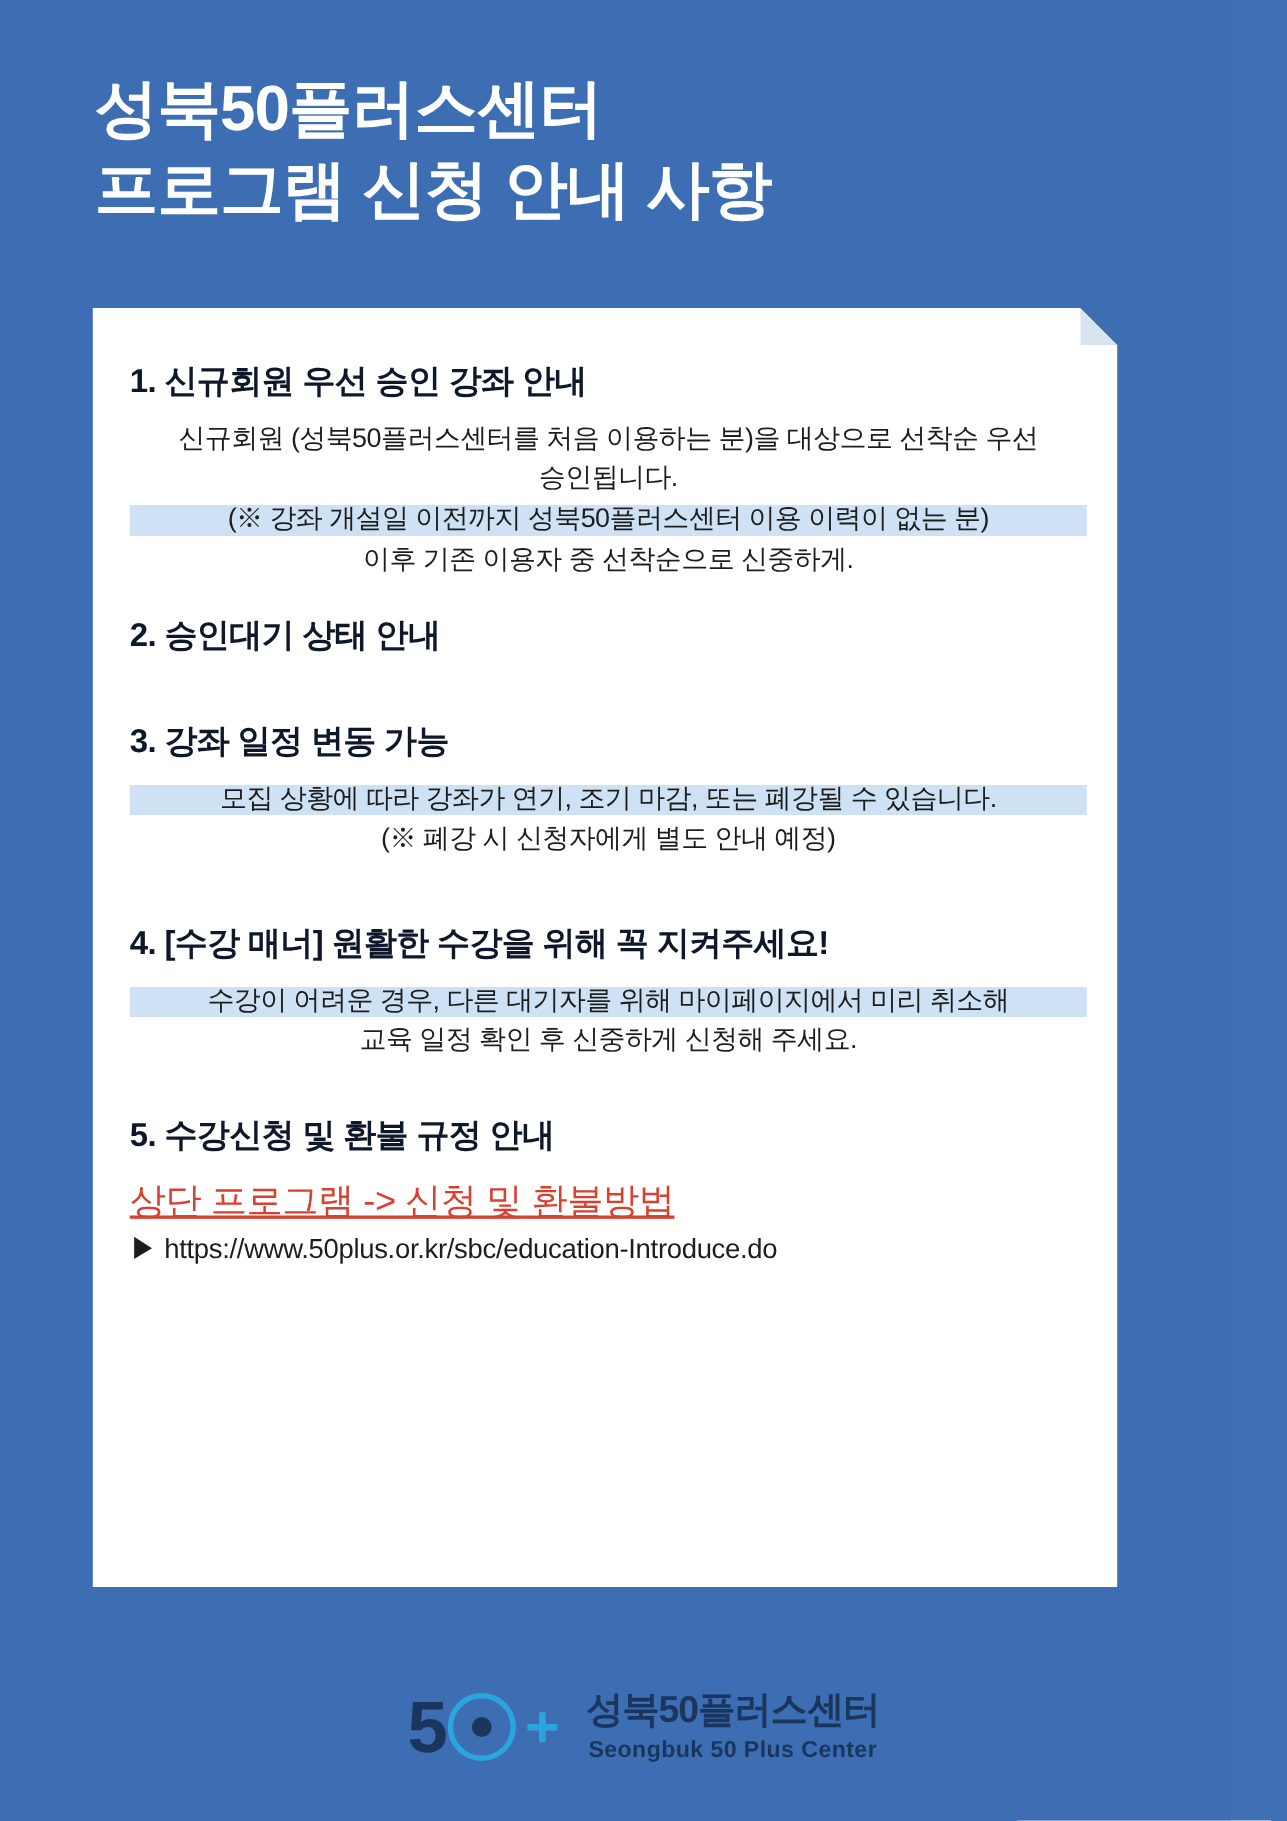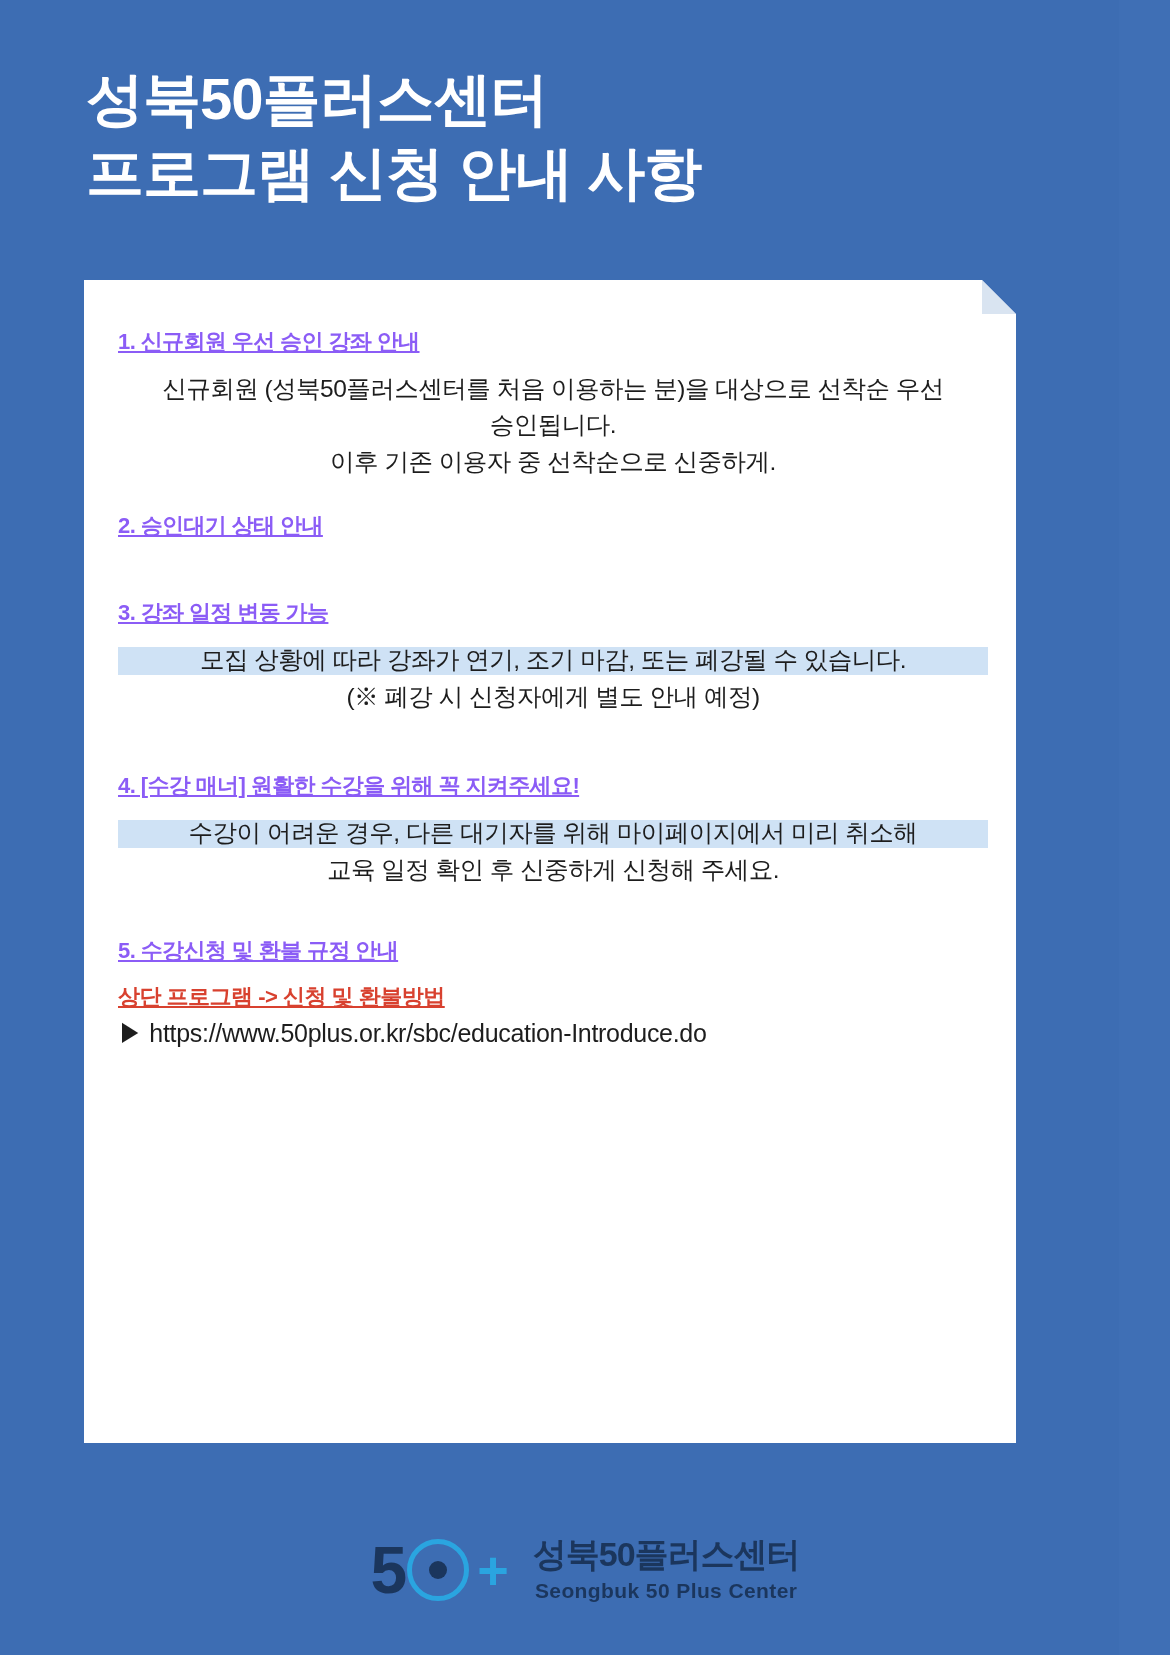--- a/index.html
+++ b/index.html
@@ -65,28 +65,27 @@
     position: absolute;
     left: 32px;
     top: 48px;
     right: 28px;
   }
 
   .section {
     margin-bottom: 6px;
   }
   .sec-head {
-    color: #8b5cf6;
-    font-size: 22px;
+    color: #0f172a;
+    font-size: 30px;
     font-weight: bold;
     letter-spacing: -0.6px;
     margin: 0 0 16px 0;
     padding-left: 2px;
     line-height: 1.25;
-    text-decoration: underline;
   }
   .sec-body {
     color: #1d1d1d;
     font-size: 24.5px;
     line-height: 1.42;
     letter-spacing: -0.5px;
     padding-left: 2px;
   }
   .sec-body p {
     margin: 0 0 2px 0;
@@ -102,22 +101,22 @@
 
   .link-line {
     color: #1d1d1d;
     font-size: 24.5px;
     line-height: 1.45;
     letter-spacing: -0.5px;
     text-decoration: underline;
   }
   .link-red {
     color: #d8412f;
-    font-size: 22px;
-    font-weight: bold;
+    font-size: 33px;
+    font-weight: normal;
     line-height: 1.45;
     letter-spacing: -0.5px;
     text-decoration: underline;
   }
   .link-url {
     color: #1d1d1d;
     font-size: 25px;
     line-height: 1.45;
     letter-spacing: -0.3px;
     text-decoration: none;
@@ -205,20 +204,21 @@
   <div class="card">
     <div class="fold"></div>
 
     <div class="card-inner">
 
       <div class="section">
         <div class="sec-head">1. 신규회원 우선 승인 강좌 안내</div>
         <div class="sec-body">
           <p>신규회원 (성북50플러스센터를 처음 이용하는 분)을 대상으로 선착순 우선</p>
           <p>승인됩니다.</p>
+          <p class="hl">(※ 강좌 개설일 이전까지 성북50플러스센터 이용 이력이 없는 분)</p>
           <p>이후 기존 이용자 중 선착순으로 신중하게.</p>
         </div>
       </div>
 
       <div class="gap-sm"></div>
 
       <div class="section">
         <div class="sec-head">2. 승인대기 상태 안내</div>
       </div>
 

